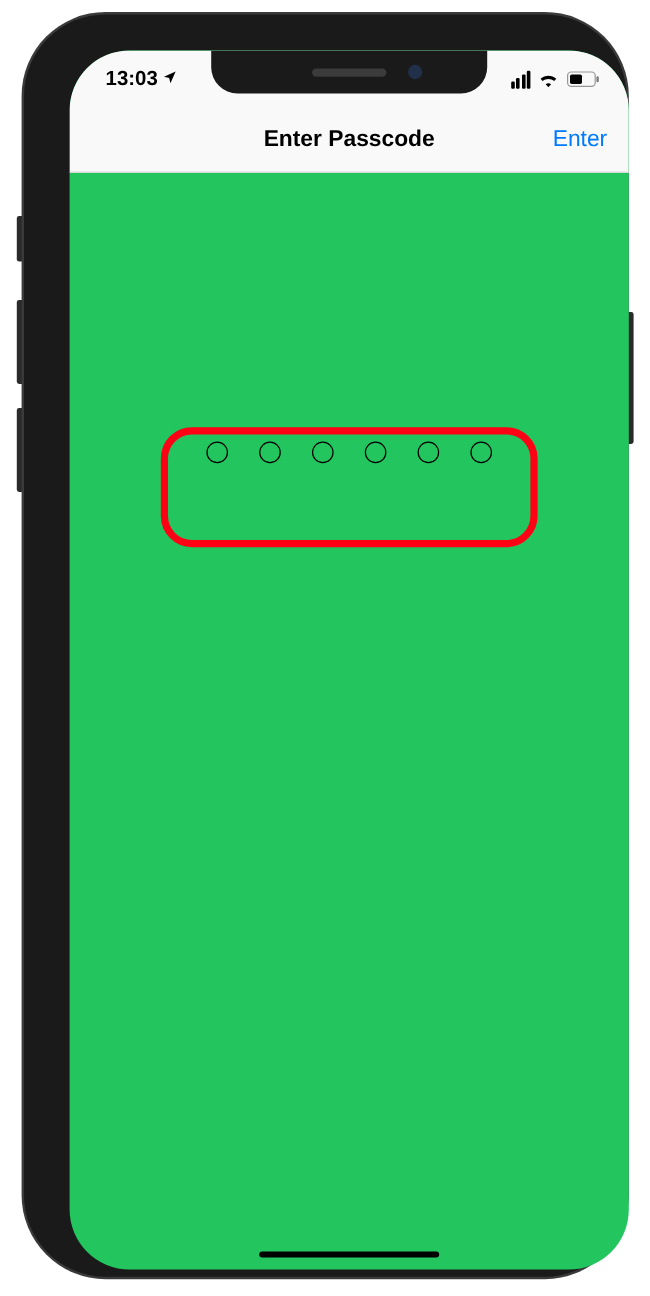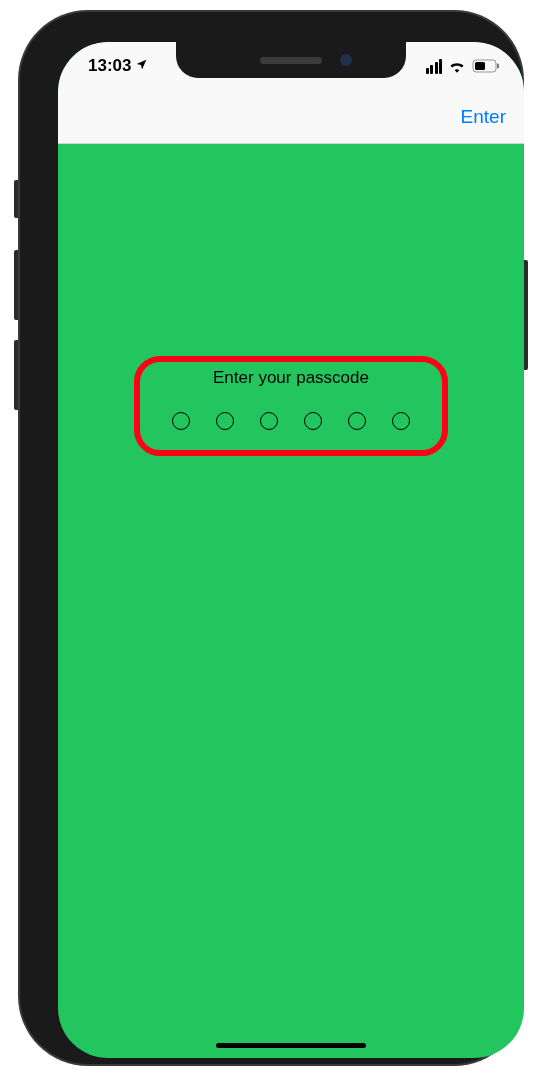--- a/index.html
+++ b/index.html
@@ -245,27 +245,27 @@
           <svg width="28" height="14" viewBox="0 0 28 14">
             <rect x="1" y="1" width="23" height="12" rx="3" fill="none" stroke="#000" stroke-width="1" opacity="0.4"></rect>
             <rect x="3" y="3" width="10" height="8" rx="1.5" fill="#000"></rect>
             <rect x="25" y="4.5" width="2" height="5" rx="1" fill="#000" opacity="0.5"></rect>
           </svg>
         </span>
       </div>
     </div>
 
     <div class="nav-bar">
+      <div class="nav-title">Enter Passcode</div>
       <div class="nav-cancel">Enter</div>
     </div>
 
     <div class="content">
 
       <div class="passcode-group">
-        <div class="prompt">Enter your passcode</div>
         <div class="dots">
           <div class="dot"></div>
           <div class="dot"></div>
           <div class="dot"></div>
           <div class="dot"></div>
           <div class="dot"></div>
           <div class="dot"></div>
         </div>
       </div>
 

